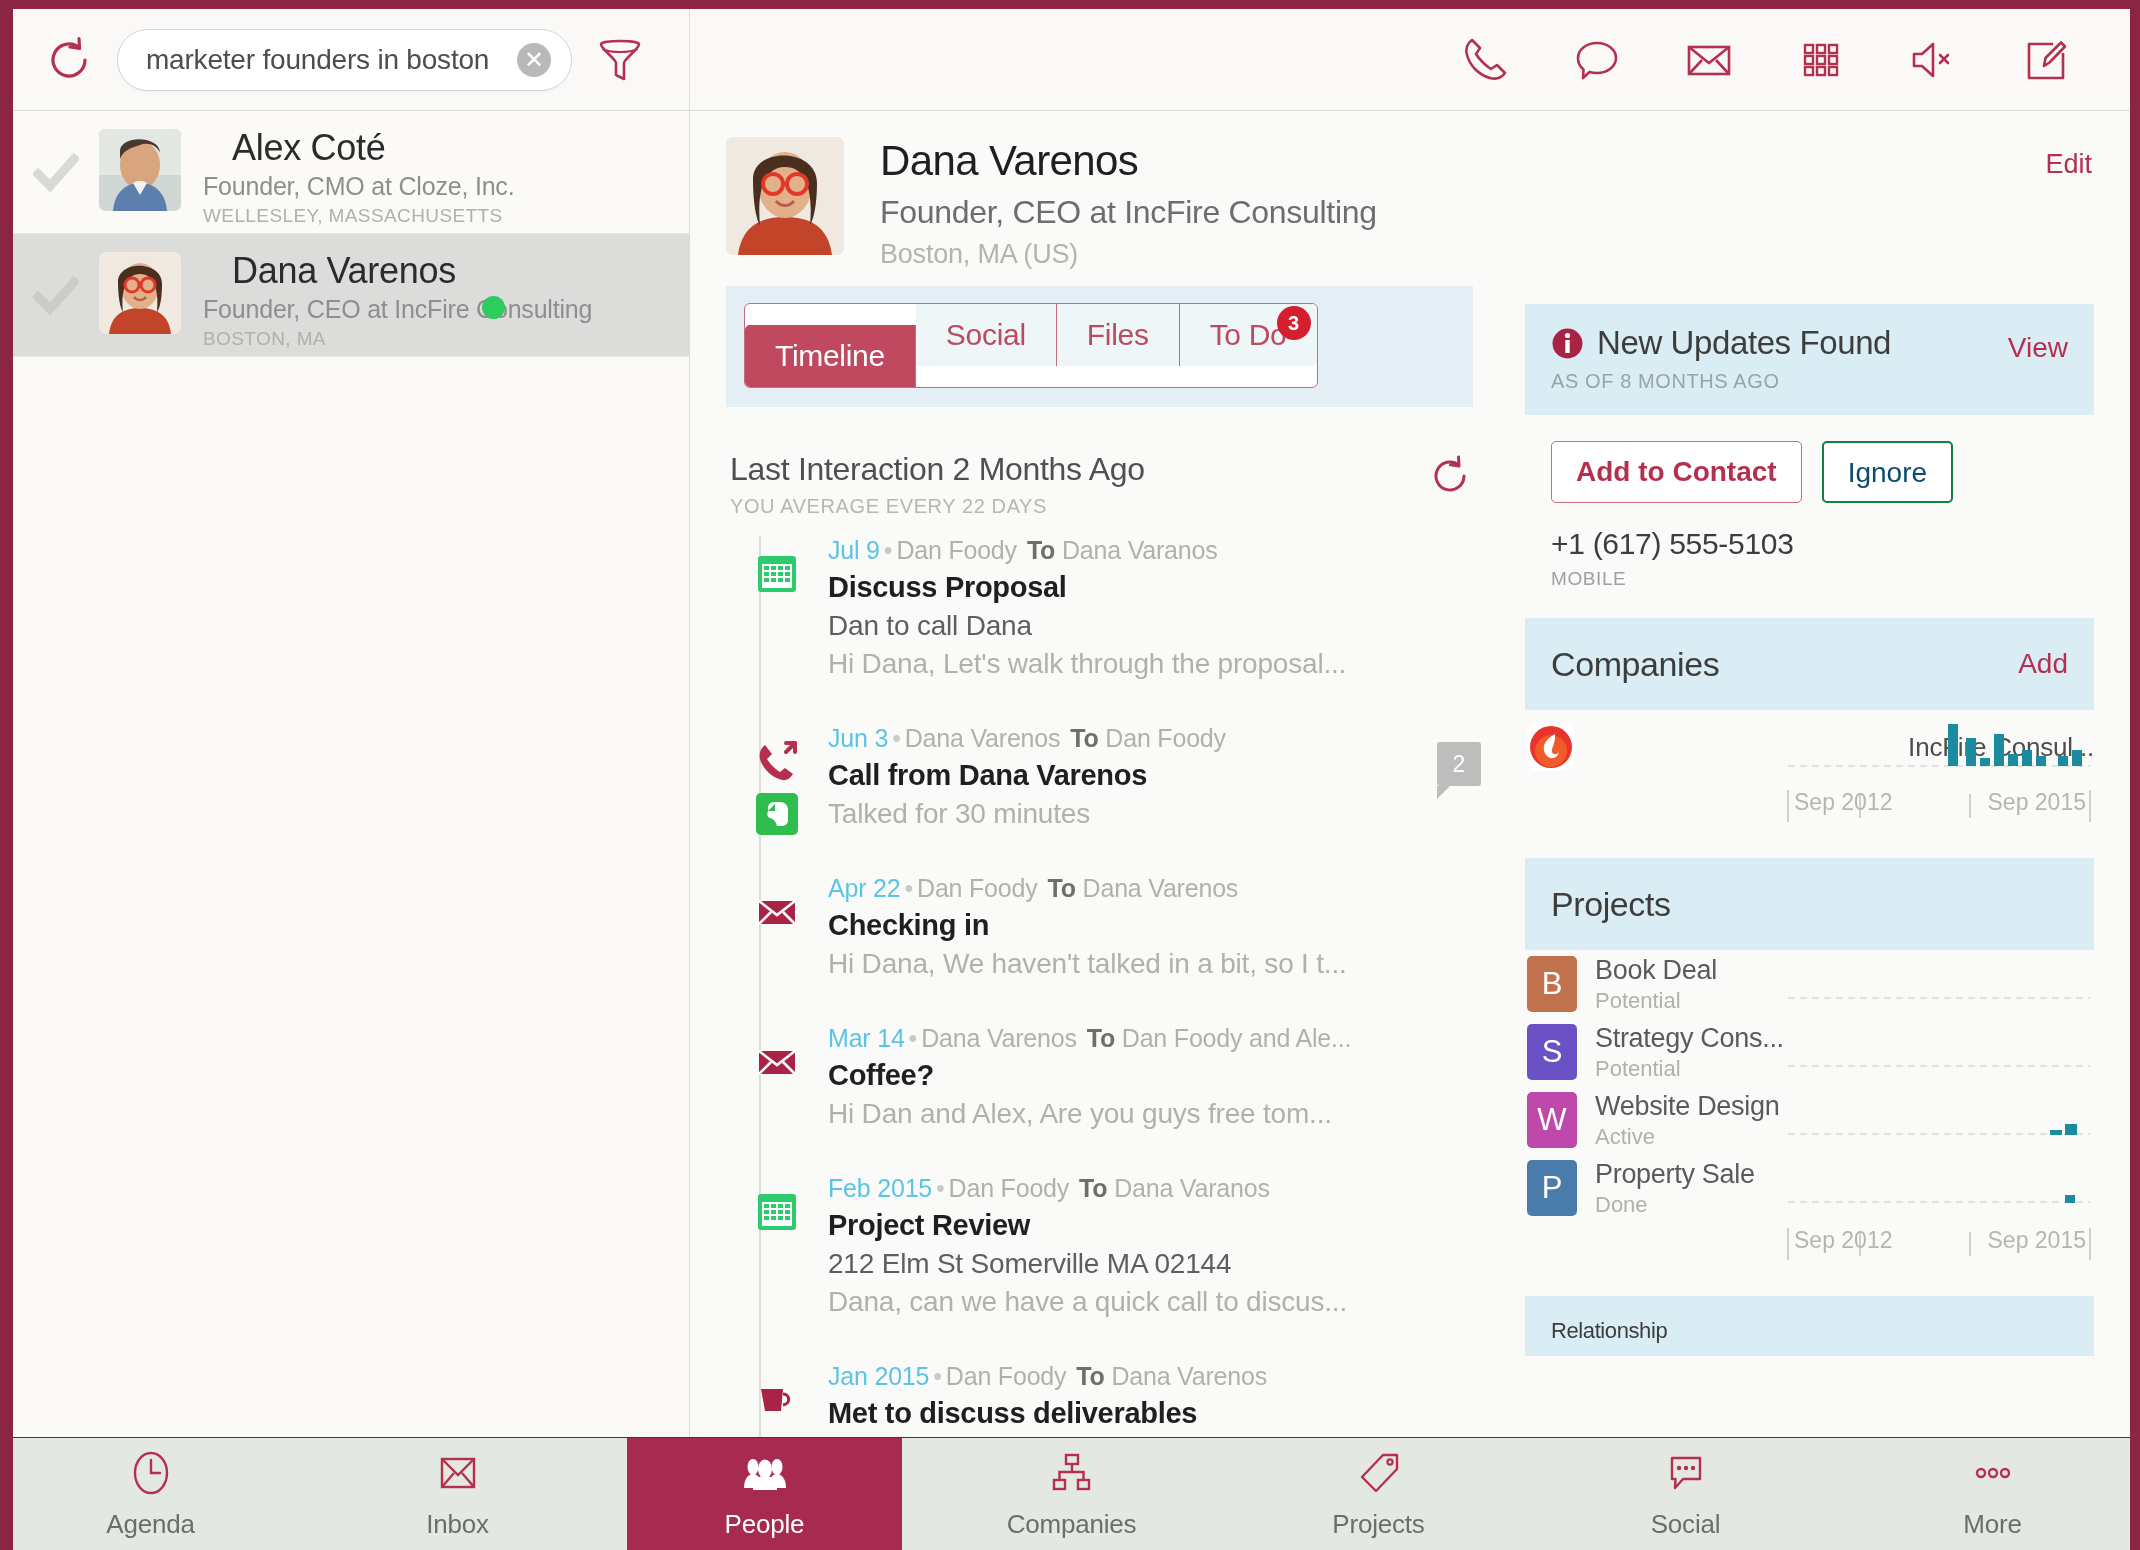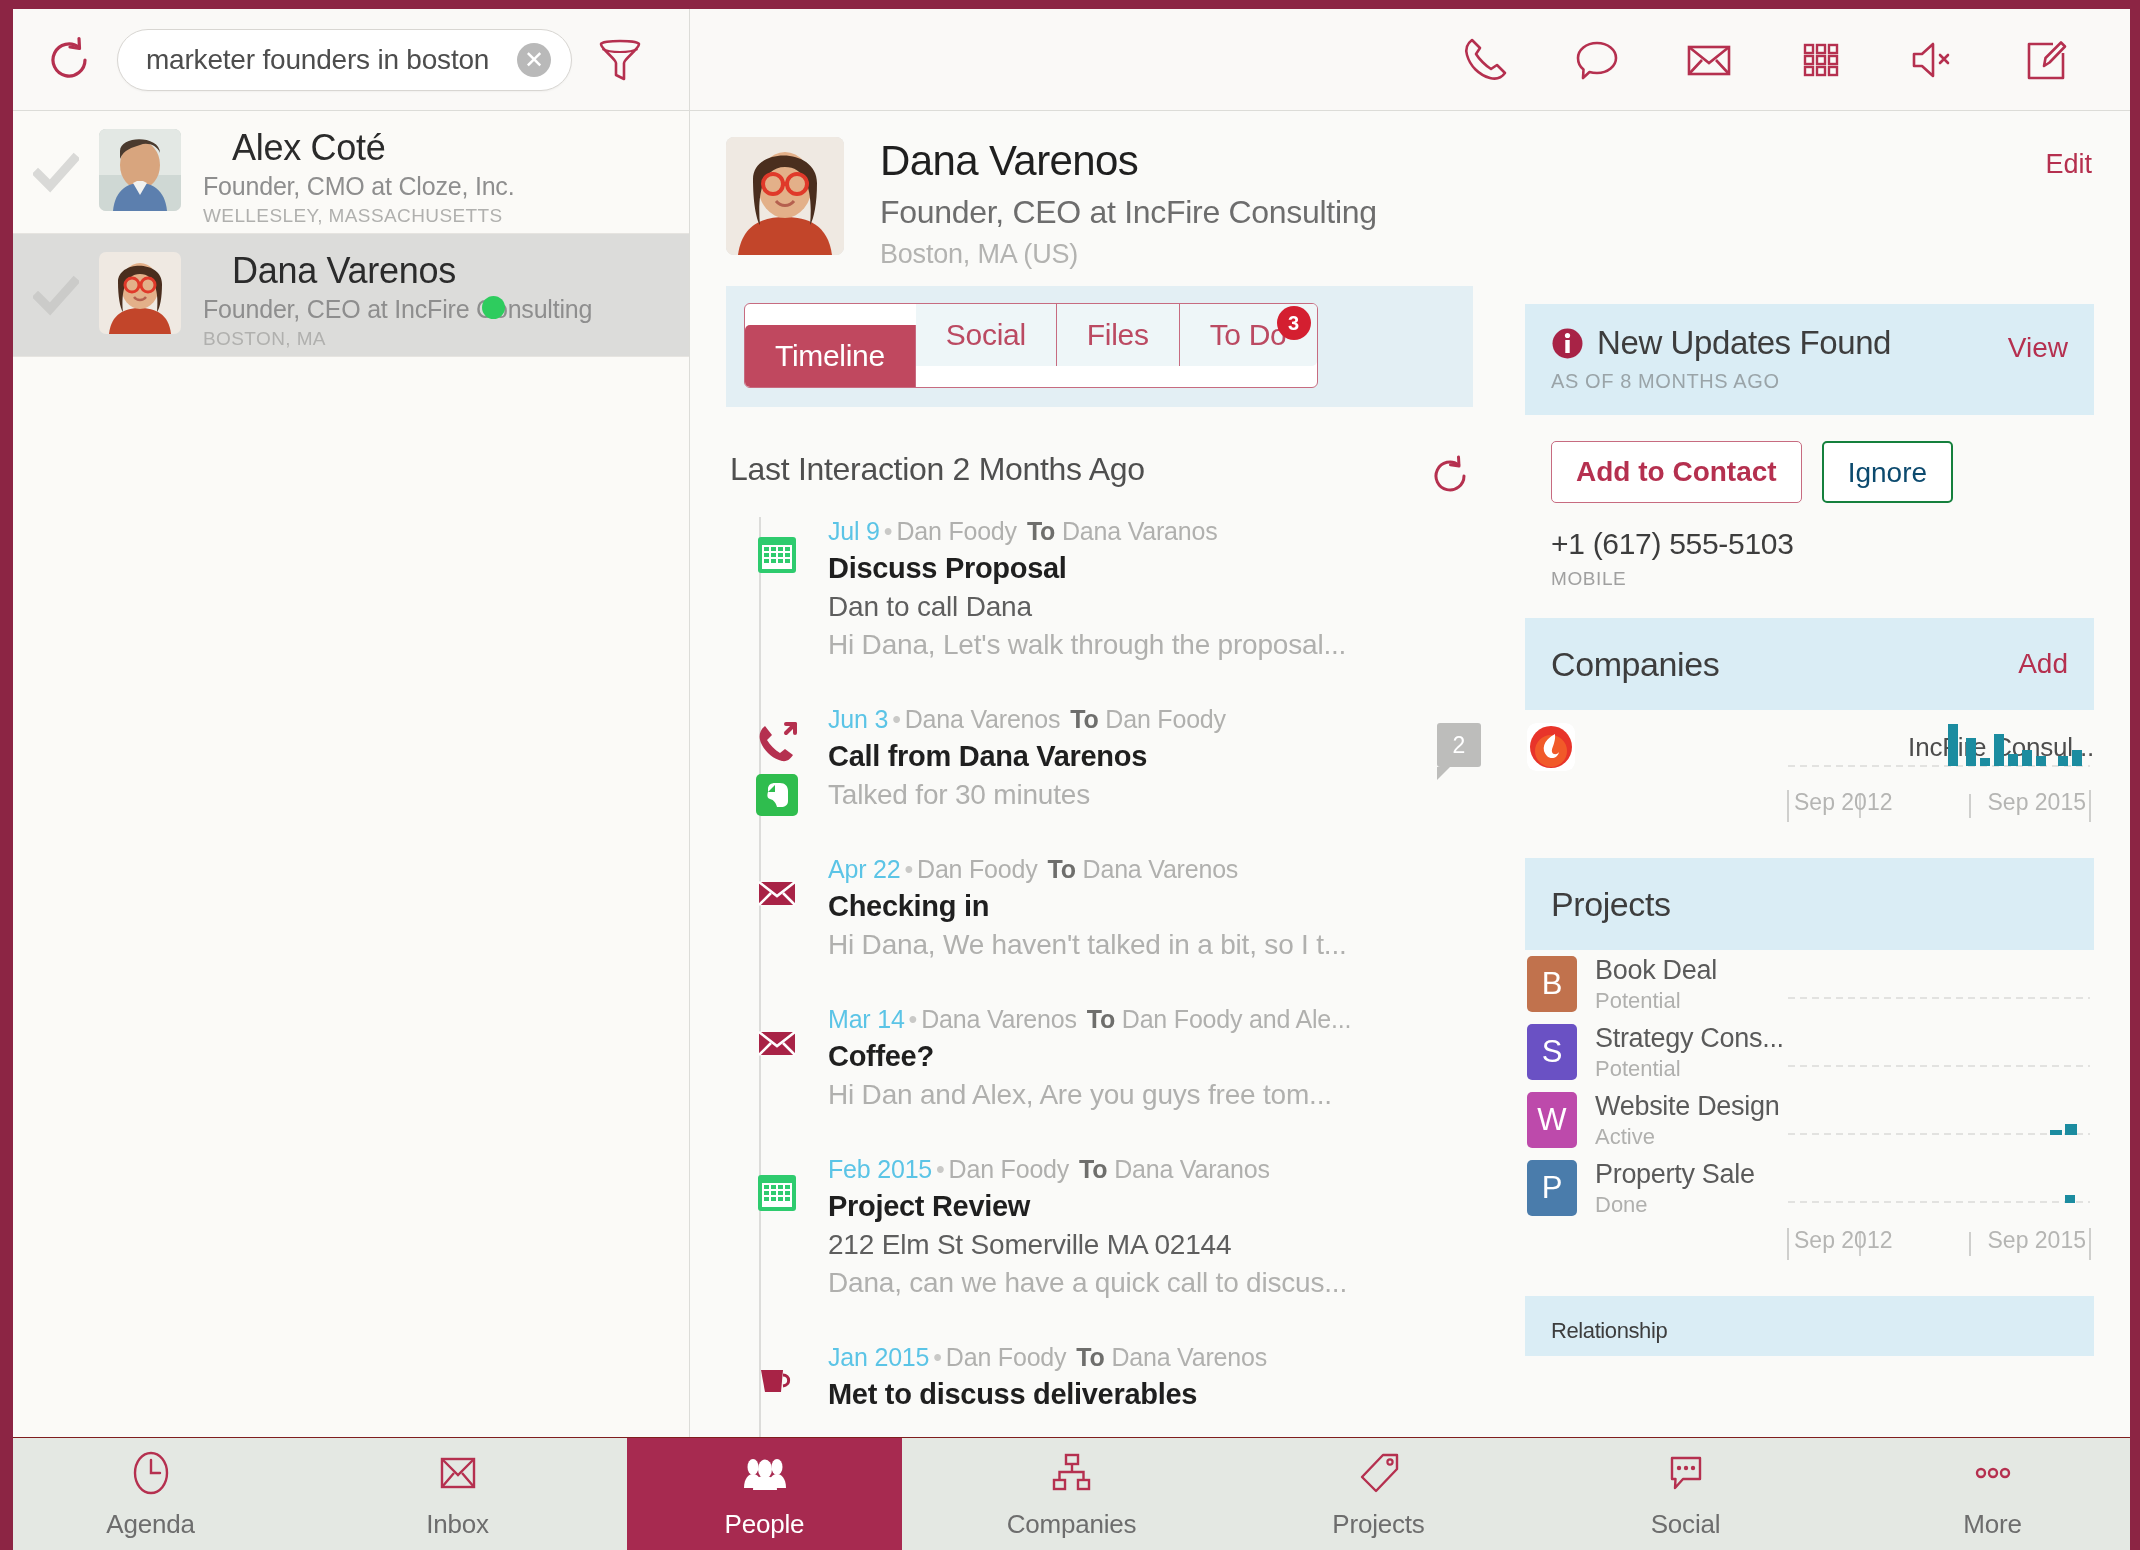--- a/index.html
+++ b/index.html
@@ -554,20 +554,21 @@
               <div class="tab active"><span>Timeline</span></div>
               <div class="tab"><span>Social</span></div>
               <div class="tab"><span>Files</span></div>
               <div class="tab"><span>To Do</span><span class="tab-badge">3</span></div>
             </div>
           </div>
 
           <div class="last-inter">
             <div class="li-text">
               <div class="li-title">Last Interaction 2 Months Ago</div>
+              <div class="li-sub">YOU AVERAGE EVERY 22 DAYS</div>
             </div>
             <span class="li-refresh">
               <svg viewBox="0 0 46 46">
                     <path d="M37 23a14 14 0 1 1-5.3-11" fill="none" stroke="#b5304f" stroke-width="3" stroke-linecap="round"></path>
                     <path d="M31.5 4 L32 13 L23.5 11.7" fill="none" stroke="#b5304f" stroke-width="3" stroke-linecap="round" stroke-linejoin="round"></path>
                   </svg>
             </span>
           </div>
 
           <div class="timeline">

